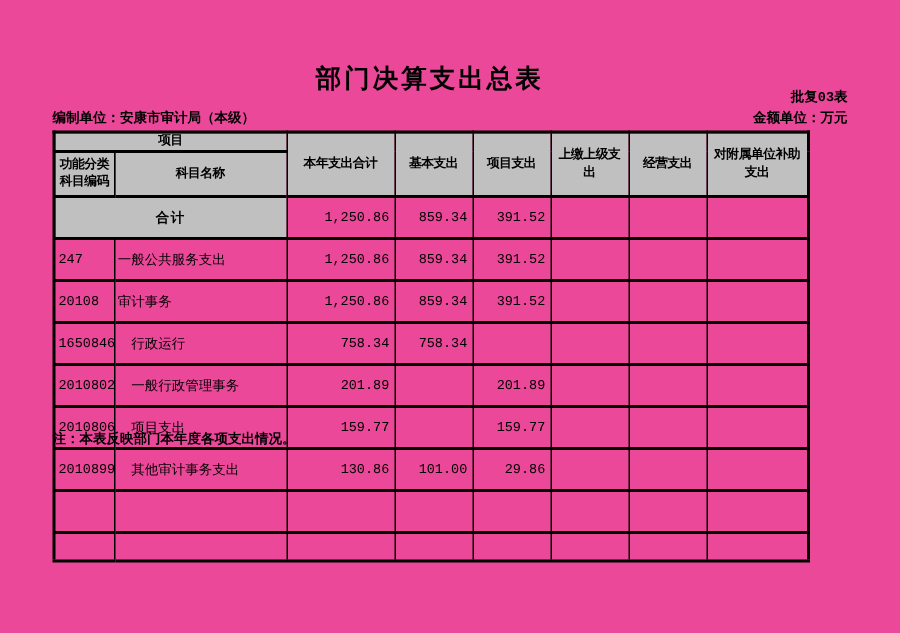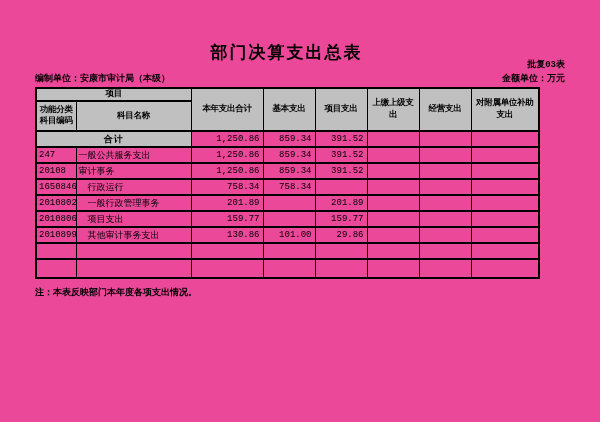--- a/index.html
+++ b/index.html
@@ -42,21 +42,21 @@
     font-weight:bold;
     font-size:8.5px;
     letter-spacing:-0.3px;
     text-align:center;
     padding:0 1px;
     line-height:1.35;
     white-space:normal;
   }
   tr.hr1{height:12px;padding-left:39px;}
   tr.hr2{height:30px;}
-  tbody tr{height:16px;}
+  tbody tr{height:28px;}
   tbody tr:last-child{height:19px;}
   td{font-size:9px;padding:0 2px;}
   td.code{text-align:left;}
   td.name{text-align:left;}
   td.name.indent{padding-left:11px;}
   td.num{text-align:right;padding-right:3px;}
   td.total-label{
     background:#c0c0c0;font-weight:bold;text-align:center;
     letter-spacing:1px;
   }

